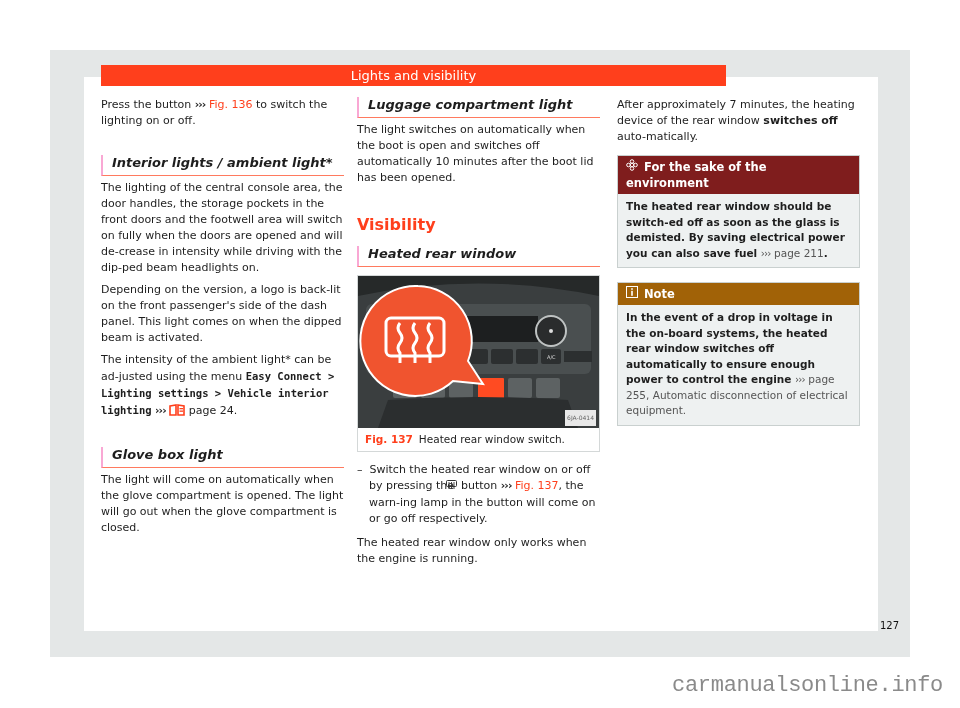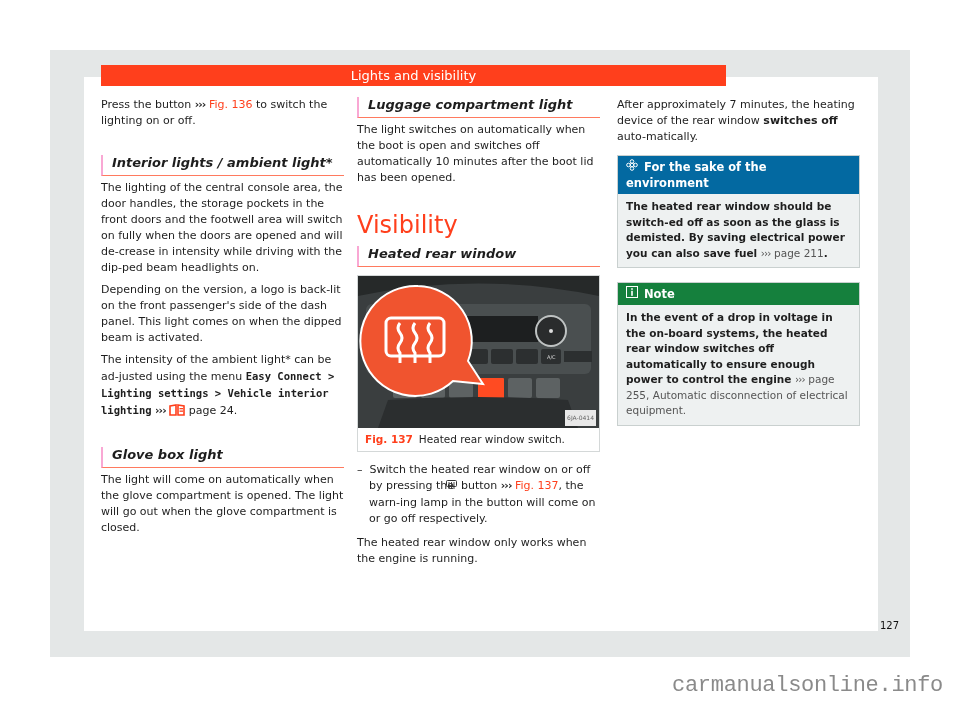--- a/index.html
+++ b/index.html
@@ -21,34 +21,34 @@
 
   p { margin-bottom: 6px; }
   .link { color: #ff3f1c; }
   .arrows { font-weight: bold; letter-spacing: -1px; }
   .mono { font-family: "DejaVu Sans Mono", monospace; font-weight: bold; font-size: 10.5px; }
   b { font-weight: bold; }
 
   .h2 { font-size: 13px; font-weight: bold; border-left: 2px solid #f9a8d4; border-bottom: 1.5px solid #ff7a5f;
     padding: 0 0 4px 9px; margin: 22px 0 4px 0; line-height: 16px; font-style: italic; }
   .h2.first { margin-top: 0; }
-  .h1 { font-size: 24px; font-weight: normal; color: #ff3f1c; margin: 28px 0 10px 0; line-height: 22px; }
+  .h1 { font-size: 16px; font-weight: bold; color: #ff3f1c; margin: 28px 0 10px 0; line-height: 22px; }
 
   .figure { border: 1px solid #d4d8d8; margin-top: 8px; }
   .fig-img { position: relative; width: 241px; height: 152px; background: linear-gradient(#2e3132, #505556 50%, #3b3f40); overflow: hidden; }
   .fig-caption { font-size: 10.5px; padding: 3px 6px 4px 7px; }
   .fig-caption .fignum { color: #ff3f1c; font-weight: bold; margin-right: 6px; }
   .fig-code { position: absolute; right: 3px; bottom: 2px; background: #e8e8e8; color: #666; font-size: 6px; padding: 0 2px; }
 
   .dash-item { padding-left: 12px; text-indent: -12px; margin-top: 10px; margin-bottom: 8px; }
 
   .box { margin-top: 10px; margin-bottom: 14px; border: 1px solid #c9d0cf; background: #eef1f1; }
   .box-head { color: #fff; font-weight: bold; font-size: 11.5px; padding: 3px 8px; line-height: 16px; }
-  .box-head.env { background: #0369a1; }
-  .box-head.note { background: #15803d; }
+  .box-head.env { background: #7f1d1d; }
+  .box-head.note { background: #a16207; }
   .box-body { padding: 5px 8px 6px 8px; font-weight: bold; font-size: 10.5px; line-height: 15.5px; }
   .box-body .link { font-weight: normal; color: #555; }
   .head-icon { display: inline-block; width: 12px; margin-right: 6px; text-align: center; }
 </style>
 </head>
 <body>
 
 <div class="page-frame"></div>
 <div class="page-white"></div>
 <div class="header-bar">Lights and visibility</div>

